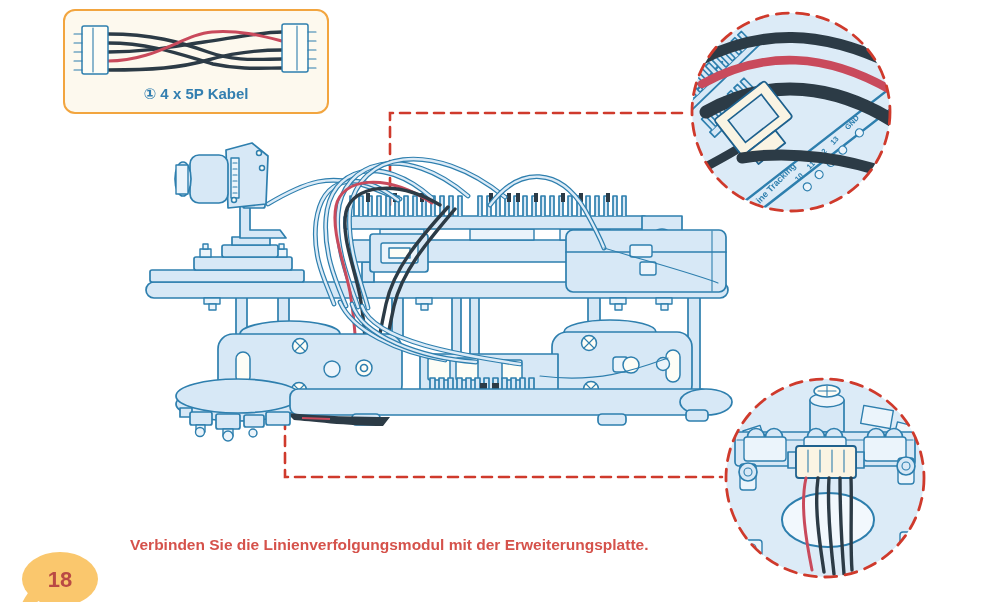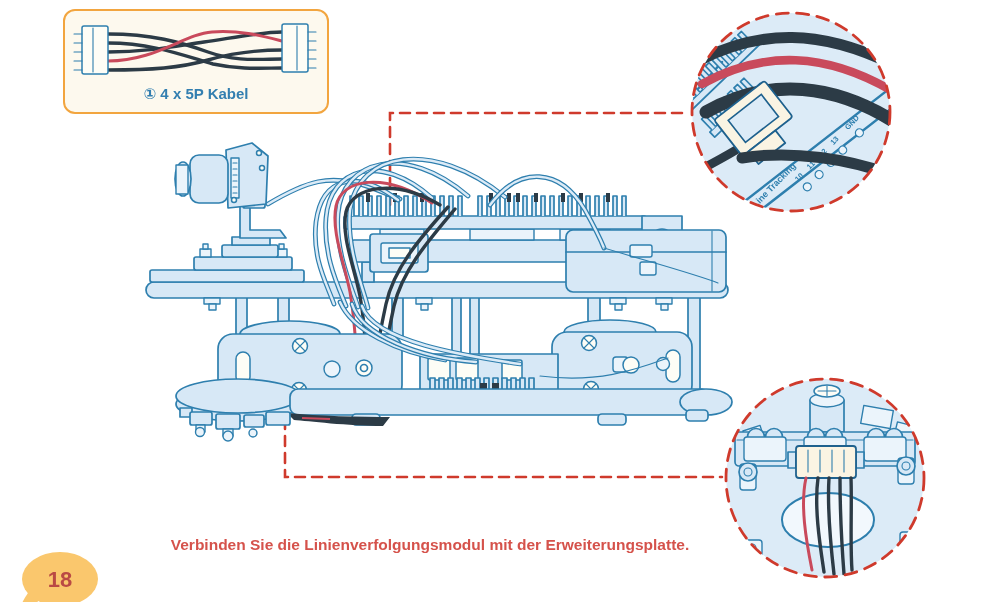--- a/index.html
+++ b/index.html
@@ -29,21 +29,21 @@
   .dark{fill:var(--wire-dark);stroke:none;}
   .btxt{font:700 9px "Liberation Sans","DejaVu Sans",sans-serif;fill:var(--line-art);}
   .ptxt{font:700 7.5px "Liberation Sans","DejaVu Sans",sans-serif;fill:var(--line-art);}
   .pad{fill:var(--fill-lighter);stroke:var(--line-art);stroke-width:1.2;}
   
   .parts-box{position:absolute;left:63px;top:9px;width:262px;height:101px;
              border:2.5px solid var(--box-border);border-radius:12px;background:var(--box-fill);
              box-sizing:content-box;text-align:center;}
   .parts-box svg{display:block;margin:5px auto 0;}
   .parts-label{font:700 15px "Liberation Sans","DejaVu Sans",sans-serif;color:var(--label-blue);margin-top:1px;}
-  .caption{position:absolute;left:130px;top:536px;width:600px;text-align:center;
+  .caption{position:absolute;left:130px;top:536px;width:600px;
            font:700 15.5px "Liberation Sans","DejaVu Sans",sans-serif;color:var(--caption-red);}
   .page-badge{position:absolute;left:14px;top:549px;width:88px;height:68px;text-decoration:underline;}
   .badge-num{font:700 22px "Liberation Sans","DejaVu Sans",sans-serif;fill:var(--badge-number);}
 </style>
 </head>
 <body>
 
 <div class="page">
 
   <svg class="scene" viewBox="0 0 1001 602">

